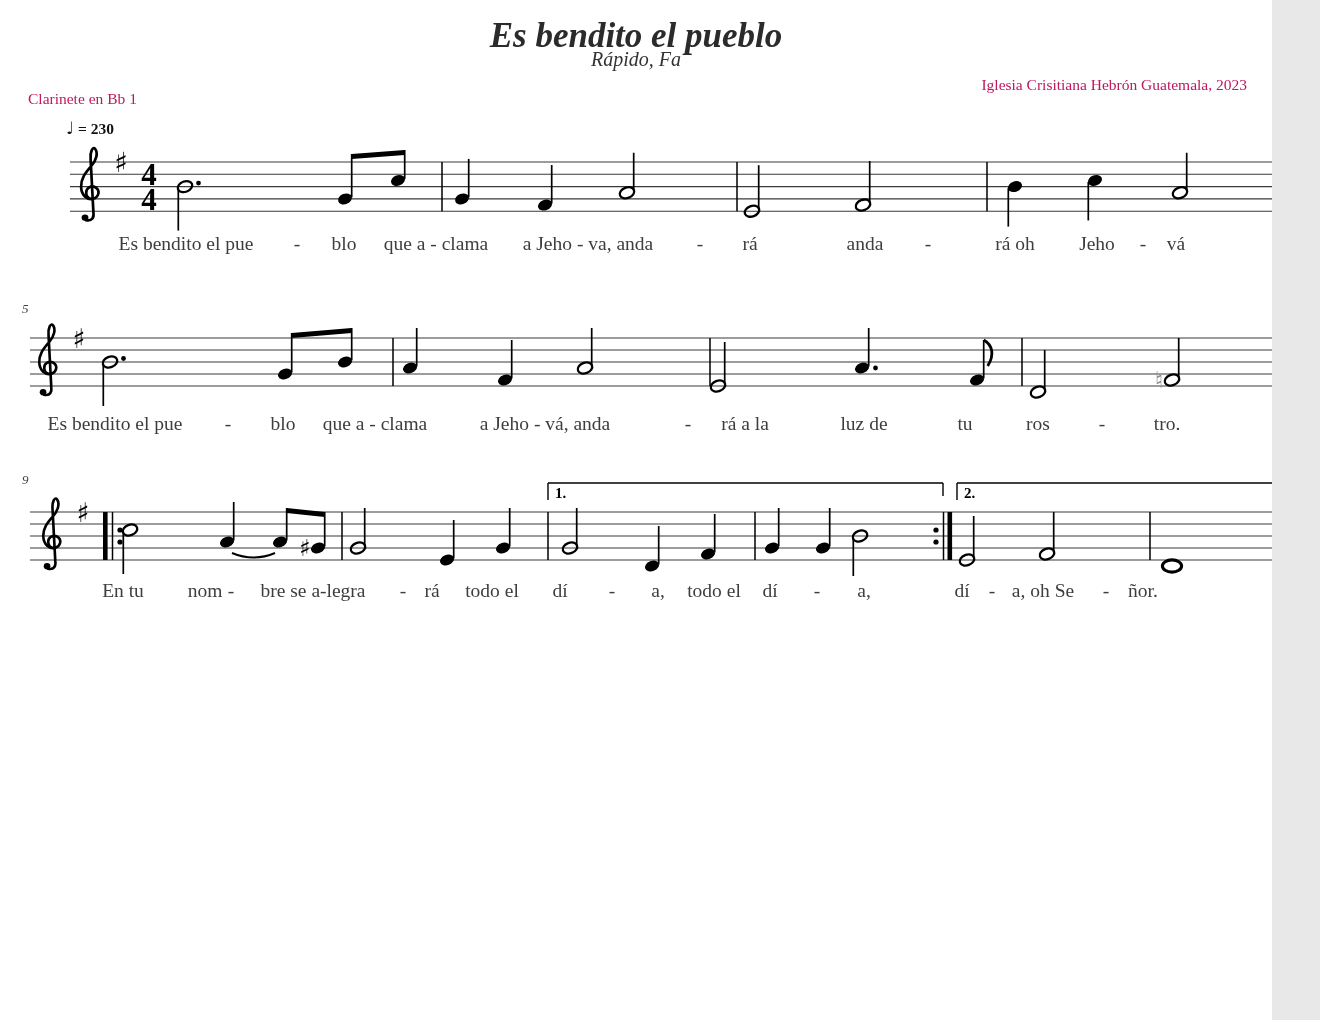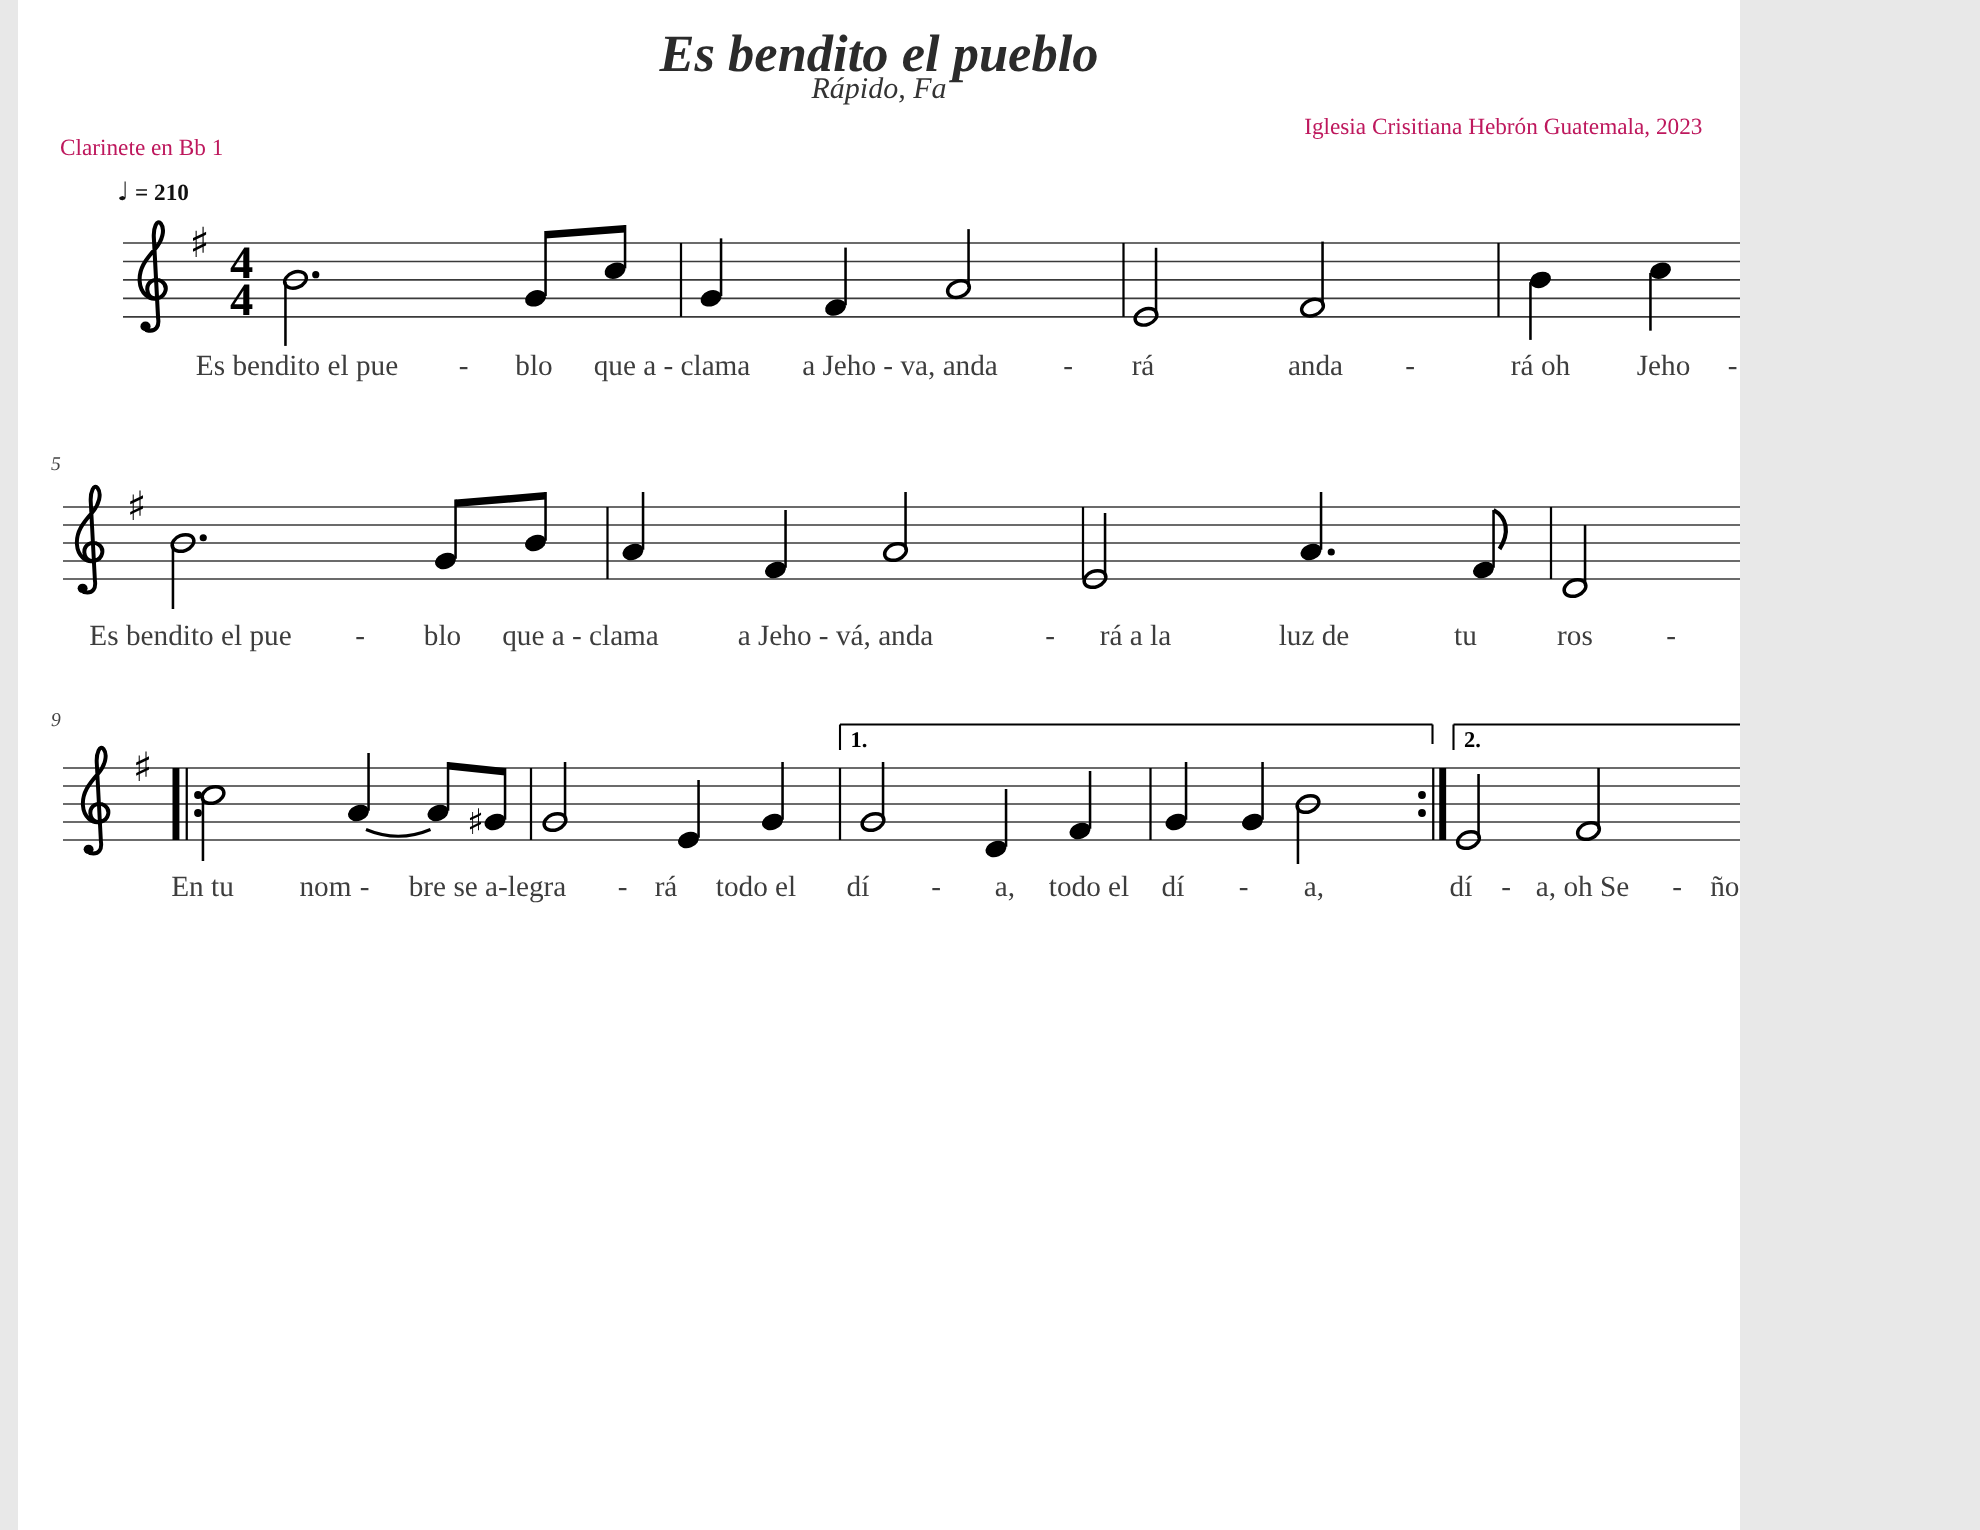--- a/index.html
+++ b/index.html
@@ -1,17 +1,17 @@
 <!DOCTYPE html>
 <html><head>
 <meta charset="utf-8">
 <style>
   html,body{margin:0;padding:0;background:#e8e8e8;}
-  .page{position:relative;width:1148px;height:1020px;background:#ffffff;overflow:hidden;
-        font-family:"Liberation Serif", serif;margin-left:12px;}
+  .page{position:relative;width:1272px;height:1020px;background:#ffffff;overflow:hidden;
+        font-family:"Liberation Serif", serif;}
   .hdr{position:absolute;white-space:nowrap;color:#be185d;}
   .title{left:0;right:0;top:16px;text-align:center;font-style:italic;font-weight:bold;
          font-size:35px;color:#2b2b2b;}
   .subtitle{left:0;right:0;top:48px;text-align:center;font-style:italic;font-size:20px;color:#333;}
   .instrument{left:28px;top:90px;font-size:15.5px;}
   .credit{right:25px;top:76px;font-size:15.5px;}
   .tempo{left:66px;top:118px;font-size:15.5px;font-weight:bold;color:#111;}
   .tempo-note{font-family:"DejaVu Sans", sans-serif;font-size:17px;margin-right:4px;}
   #score{position:absolute;left:0;top:0;}
   text{user-select:none;}
@@ -22,21 +22,21 @@
   text.measure-num{font-family:"Liberation Serif", serif;font-style:italic;font-size:13px;fill:#444;}
 </style>
 </head>
 <body>
 
 <div class="page">
   <div class="hdr title">Es bendito el pueblo</div>
   <div class="hdr subtitle">Rápido, Fa</div>
   <div class="hdr instrument">Clarinete en Bb 1</div>
   <div class="hdr credit">Iglesia Crisitiana Hebrón Guatemala, 2023</div>
-  <div class="hdr tempo"><span class="tempo-note">♩</span><span>= 210</span></div>
+  <div class="hdr tempo"><span class="tempo-note">♩</span><span>= 230</span></div>
   <svg id="score" width="1320" height="1020" viewBox="0 0 1320 1020">
       <g>
         <line x1="70" y1="162" x2="1295" y2="162" stroke="#3a3a3a" stroke-width="1.1"></line>
         <line x1="70" y1="174.3" x2="1295" y2="174.3" stroke="#3a3a3a" stroke-width="1.1"></line>
         <line x1="70" y1="186.6" x2="1295" y2="186.6" stroke="#3a3a3a" stroke-width="1.1"></line>
         <line x1="70" y1="198.9" x2="1295" y2="198.9" stroke="#3a3a3a" stroke-width="1.1"></line>
         <line x1="70" y1="211.2" x2="1295" y2="211.2" stroke="#3a3a3a" stroke-width="1.1"></line>
         <g transform="translate(88 186.6) scale(1)">
           <path d="M -2.2,33.5 C 4.5,35 6.2,30.5 5.4,25.5 L 2.6,-27.5 C 2,-35 4.8,-40.5 7.2,-37.6 C 10.2,-33.8 8.4,-26.2 3.2,-20.4 C -2.8,-13.6 -7.4,-7.6 -6.9,0.8 C -6.4,8.8 -0.6,13.8 5.2,12.2 C 10.8,10.7 12.4,4 7.8,1 C 3.4,-1.8 -2.2,1.2 -1.8,6.6 C -1.5,10.2 1.2,12.2 3.8,12.4" fill="none" stroke="#000000" stroke-width="2.7" stroke-linecap="round"></path>
           <ellipse cx="-3" cy="31" rx="3.4" ry="3.2" fill="#000000"></ellipse>

